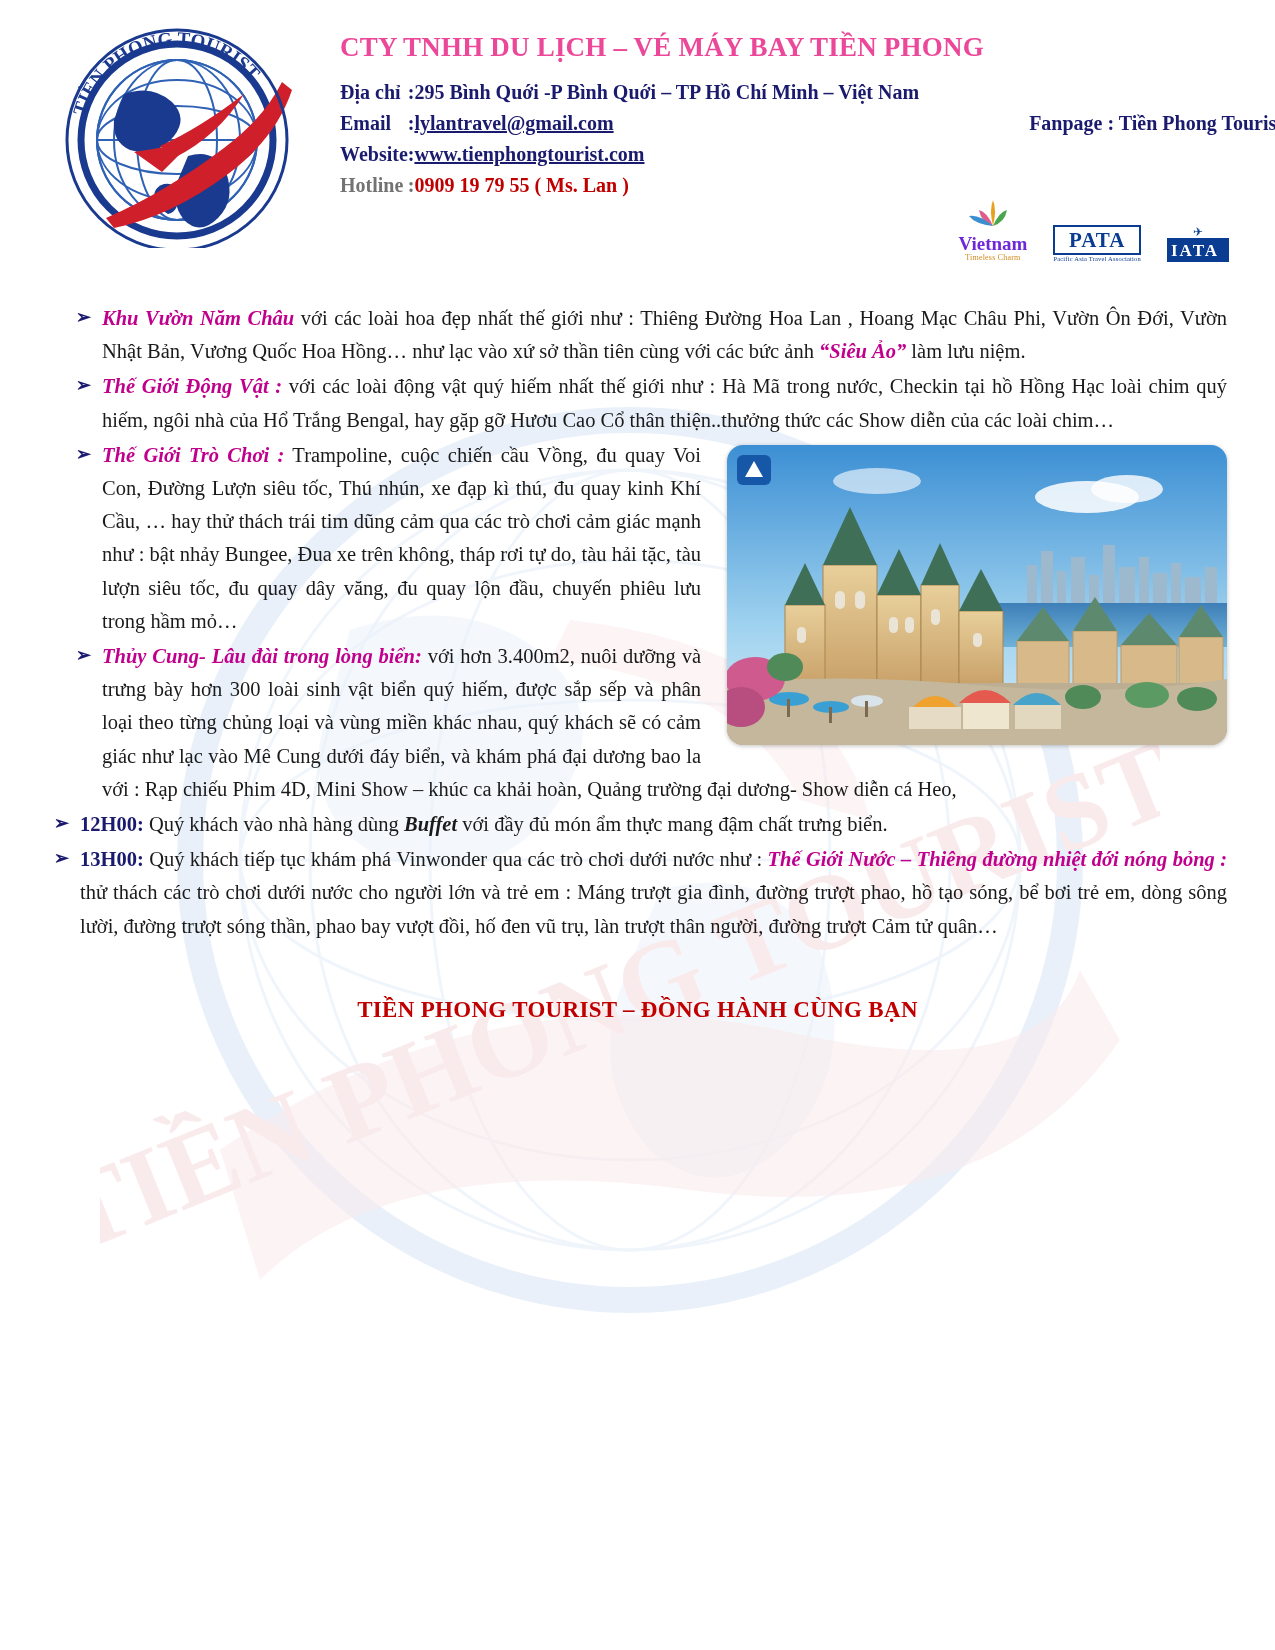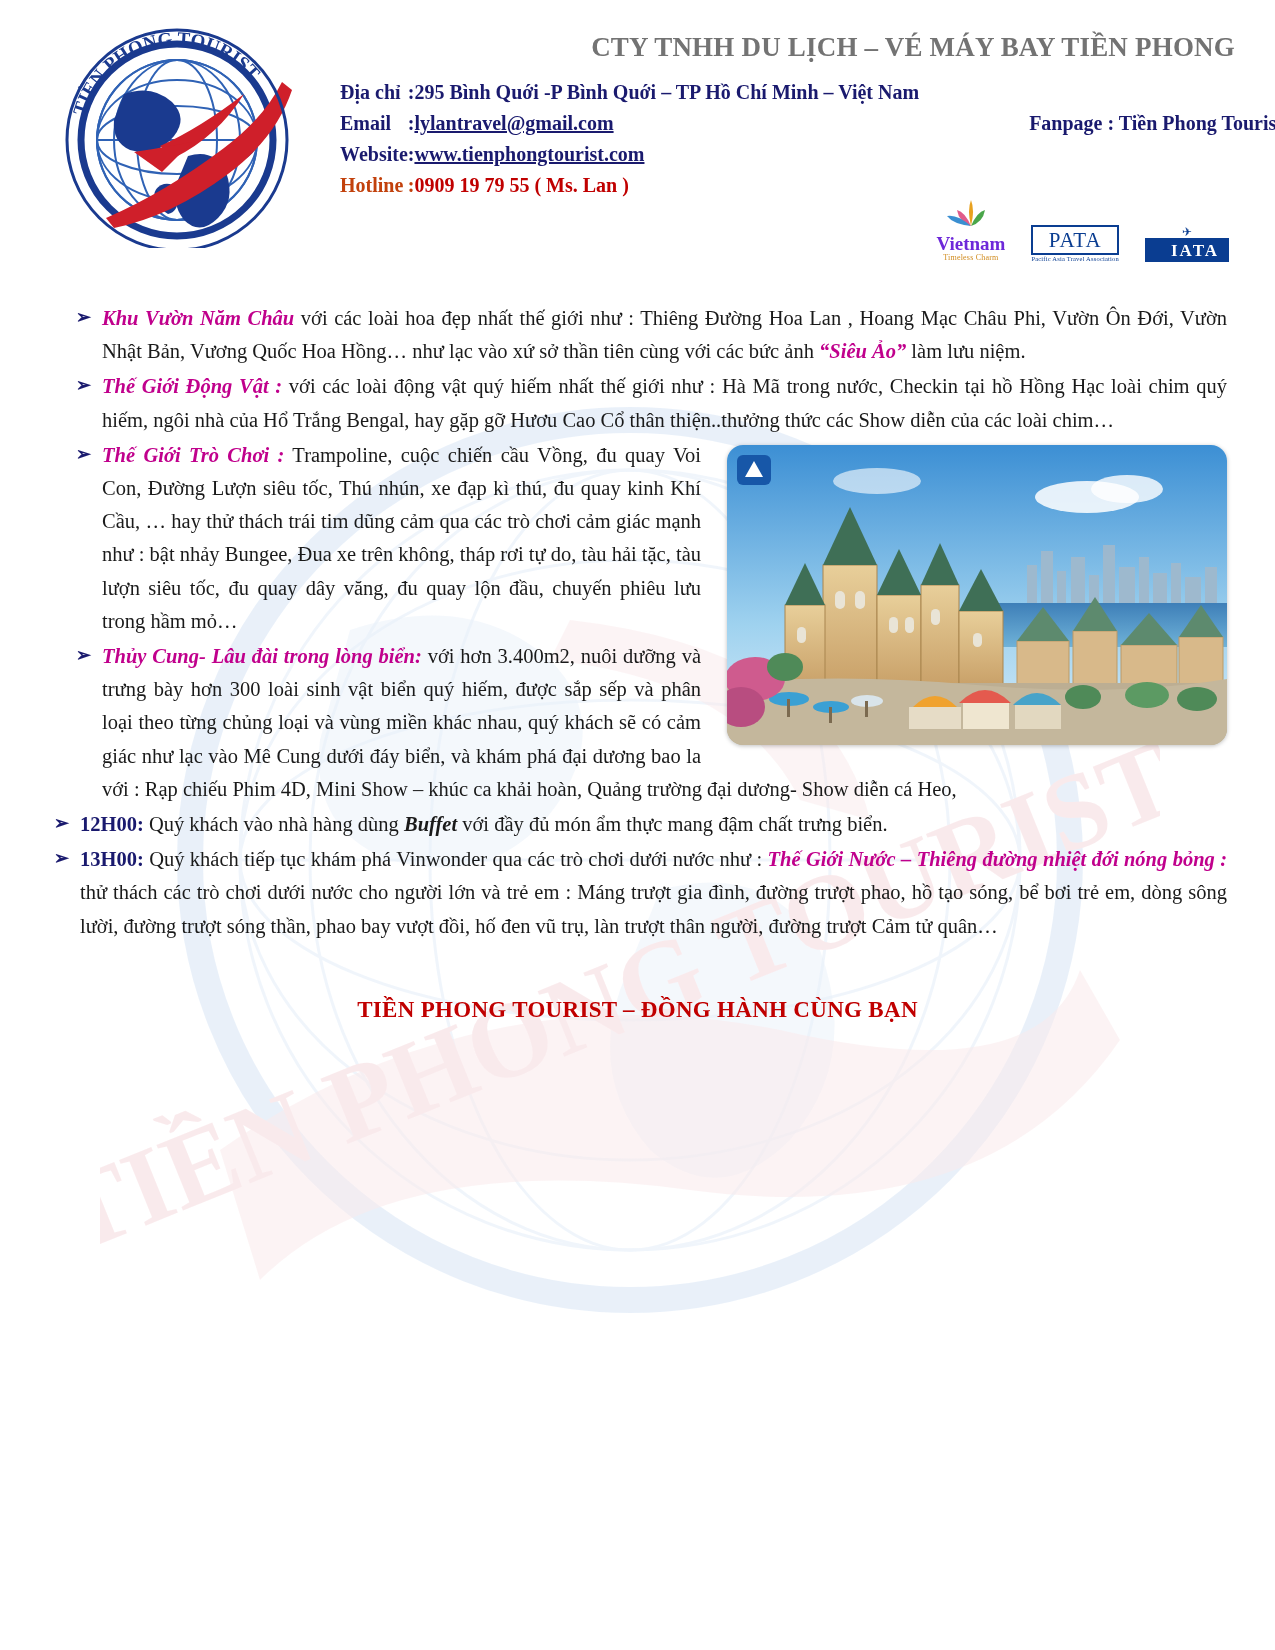--- a/index.html
+++ b/index.html
@@ -52,24 +52,24 @@
     left: 60px;
     top: 28px;
     width: 235px;
     height: 220px;
   }
   .head-text {
     margin-left: 300px;
     text-align: left;
   }
   .company-vn {
-    text-align: right;
+    text-align: left;
     font-weight: bold;
     font-size: 27px;
-    color: #737373;
+    color: #ec4899;
     letter-spacing: .2px;
     margin-top: 14px;
   }
   .company-en {
     text-align: center;
     font-weight: bold;
     font-size: 25px;
     color: #c00000;
     margin-top: 12px;
     letter-spacing: .2px;
@@ -86,21 +86,21 @@
     vertical-align: top;
     white-space: nowrap;
   }
   .info-label { width: 148px; }
   .info-colon { width: 34px; }
   .info-value { font-weight: bold; }
   .info-value a, .link {
     color: #1a1a6e;
     text-decoration: underline;
   }
-  .hotline-label { color: #c2410c; margin-left: 16px; }
+  .hotline-label { color: #737373; margin-left: 16px; }
   .hotline-value { color: #c00000; }
   .fanpage {
     padding-left: 110px !important;
     color: #1a1a6e;
   }
 
   
   .partners {
     position: absolute;
     right: 46px;
@@ -122,34 +122,34 @@
     color: #d08b1e;
     letter-spacing: .2px;
   }
   .pata-box {
     border: 2px solid #0a3d91;
     padding: 3px 8px 2px 8px;
     background: #fff;
   }
   .pata-txt {
     font-size: 21px;
-    font-weight: normal;
+    font-weight: bold;
     color: #0a3d91;
     letter-spacing: 1px;
     line-height: 1;
   }
   .pata-sub {
     font-size: 6.5px;
     color: #0a3d91;
     letter-spacing: .2px;
   }
   .iata-box {
     background: #0a3d91;
     color: #fff;
-    padding: 4px 10px 3px 26px;
+    padding: 4px 10px 3px 4px;
     font-size: 17px;
     font-weight: bold;
     letter-spacing: 2px;
     line-height: 1;
   }
   .iata-top {
     text-align: center;
     font-size: 12px;
     color: #0a3d91;
     line-height: 1;

